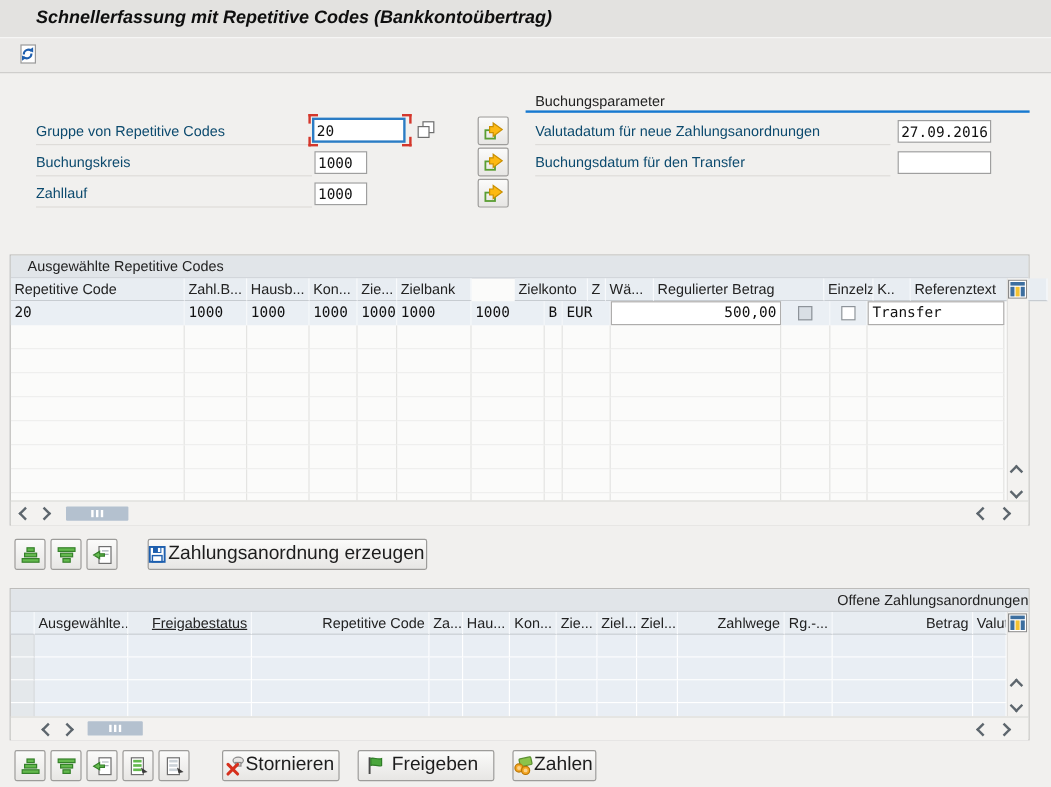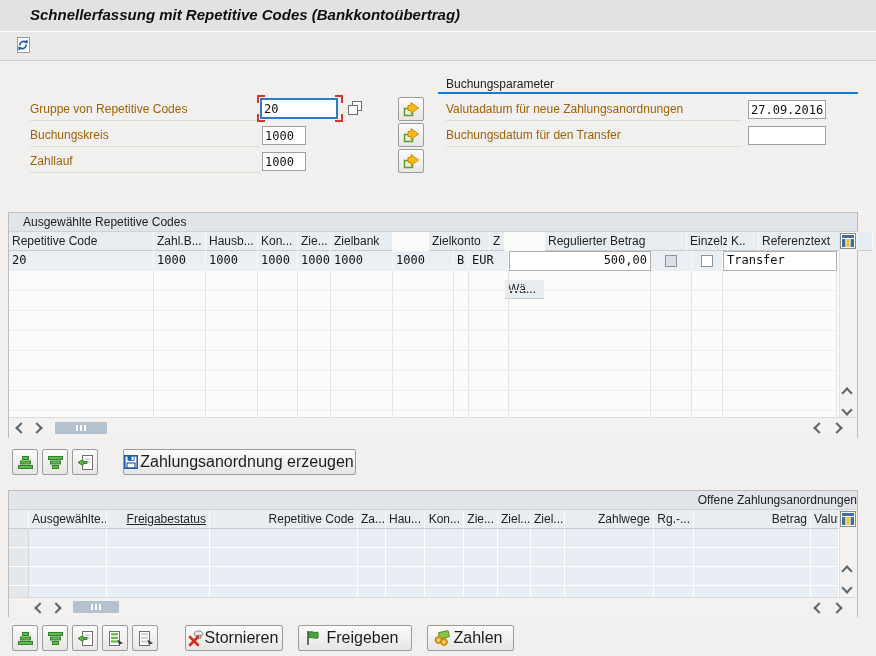--- a/index.html
+++ b/index.html
@@ -11,21 +11,21 @@
             border-bottom:1px solid #fbfbfa;}
   .titlebar .t{position:absolute;left:30px;top:6px;font-size:15px;font-weight:bold;font-style:italic;color:#0f0f0f;}
   .toolbar{position:absolute;left:0;top:32px;width:876px;height:28px;background:#ebeae8;
            border-bottom:1px solid #cfcecc;}
   .tb-btn{position:absolute;left:10px;top:2px;width:24px;height:24px;display:flex;align-items:center;
           justify-content:center;cursor:pointer;border:1px solid transparent;border-radius:2px;}
 
   
   .grp-title{position:absolute;height:17px;font-size:12px;color:#222;
              border-bottom:2px solid #1779d0;}
-  .fld-label{position:absolute;font-size:12px;color:#a16207;height:21px;line-height:21px;
+  .fld-label{position:absolute;font-size:12px;color:#0c4a6e;height:21px;line-height:21px;
              border-bottom:1px solid #dedcd9;overflow:hidden;white-space:nowrap;}
   .inp{position:absolute;box-sizing:border-box;height:19px;border:1px solid #9f9f9f;background:#fff;
        font:12px "DejaVu Sans Mono",monospace;padding:0 2px;color:#111;}
 
   
   .focus-wrap{position:absolute;}
   .focus-wrap .inp-f{position:absolute;left:3px;top:3px;box-sizing:border-box;border:2px solid #2b7cc4;
        background:#fff;font:12px "DejaVu Sans Mono",monospace;padding:0 2px;color:#111;}
   .fc{position:absolute;width:6px;height:6px;border:0 solid #d4372c;}
   .fc.tl{left:0;top:0;border-top-width:2px;border-left-width:2px;}
@@ -158,21 +158,21 @@
     <div class="ttitle">Ausgewählte Repetitive Codes</div>
     <div class="thead" id="t1-head" style="top:19px;">
         <div class="hcell" style="width: 145px;">Repetitive Code</div>
         <div class="hcell" style="width: 52px;">Zahl.B...</div>
         <div class="hcell" style="width: 52px;">Hausb...</div>
         <div class="hcell" style="width: 40px;">Kon...</div>
         <div class="hcell" style="width: 33px;">Zie...</div>
         <div class="hcell" style="width: 62px;">Zielbank</div>
         <div class="hcell" style="width: 61px; margin-left: 36px;">Zielkonto</div>
         <div class="hcell" style="width: 15px;">Z</div>
-        <div class="hcell" style="width: 40px; margin-top: 48px;">Wä...</div>
+        <div class="hcell" style="width: 40px;">Wä...</div>
         <div class="hcell" style="width: 142px;">Regulierter Betrag</div>
         <div class="hcell" style="width: 41px;">Einzelz...</div>
         <div class="hcell" style="width: 31px;">K..</div>
         <div class="hcell" style="width: 114px;">Referenztext</div>
       </div>
     <div class="trow" id="t1-row0" style="top:38px;height:20px;">
         <div class="cell ro" style="width: 145px;">20</div>
         <div class="cell ro" style="width: 52px;">1000</div>
         <div class="cell ro" style="width: 52px;">1000</div>
         <div class="cell ro" style="width: 40px;">1000</div>
@@ -544,21 +544,21 @@
   </div>
   <div class="sap-btn" style="left:298px;top:625px;width:114px;height:26px;">
     <span class="ic">
         <svg width="18" height="18" viewBox="0 0 18 18">
           <line x1="4" y1="2" x2="4" y2="16" stroke="#4a4a4a" stroke-width="1.6"></line>
           <path d="M5 3 C8 2 10 4.2 14 3.2 L14 9 C10 10 8 7.8 5 8.8 Z" fill="#4aa63c" stroke="#2f7d27"></path>
         </svg>
       </span>
     <span class="lbl">Freigeben</span>
   </div>
-  <div class="sap-btn" style="left:427px;top:625px;width:87px;height:26px;">
+  <div class="sap-btn" style="left:427px;top:625px;width:70px;height:26px;">
     <span class="ic">
         <svg width="18" height="18" viewBox="0 0 18 18">
           <rect x="6" y="2.5" width="10" height="6.5" rx="1" fill="#8bc34a" stroke="#5a8f31" transform="rotate(-12 11 6)"></rect>
           <circle cx="5.5" cy="11" r="3.4" fill="#f5a623" stroke="#b97708"></circle>
           <circle cx="11" cy="13" r="3.4" fill="#f5a623" stroke="#b97708"></circle>
           <circle cx="5.5" cy="11" r="1.6" fill="#fbd38a"></circle>
           <circle cx="11" cy="13" r="1.6" fill="#fbd38a"></circle>
         </svg>
       </span>
     <span class="lbl">Zahlen</span>

